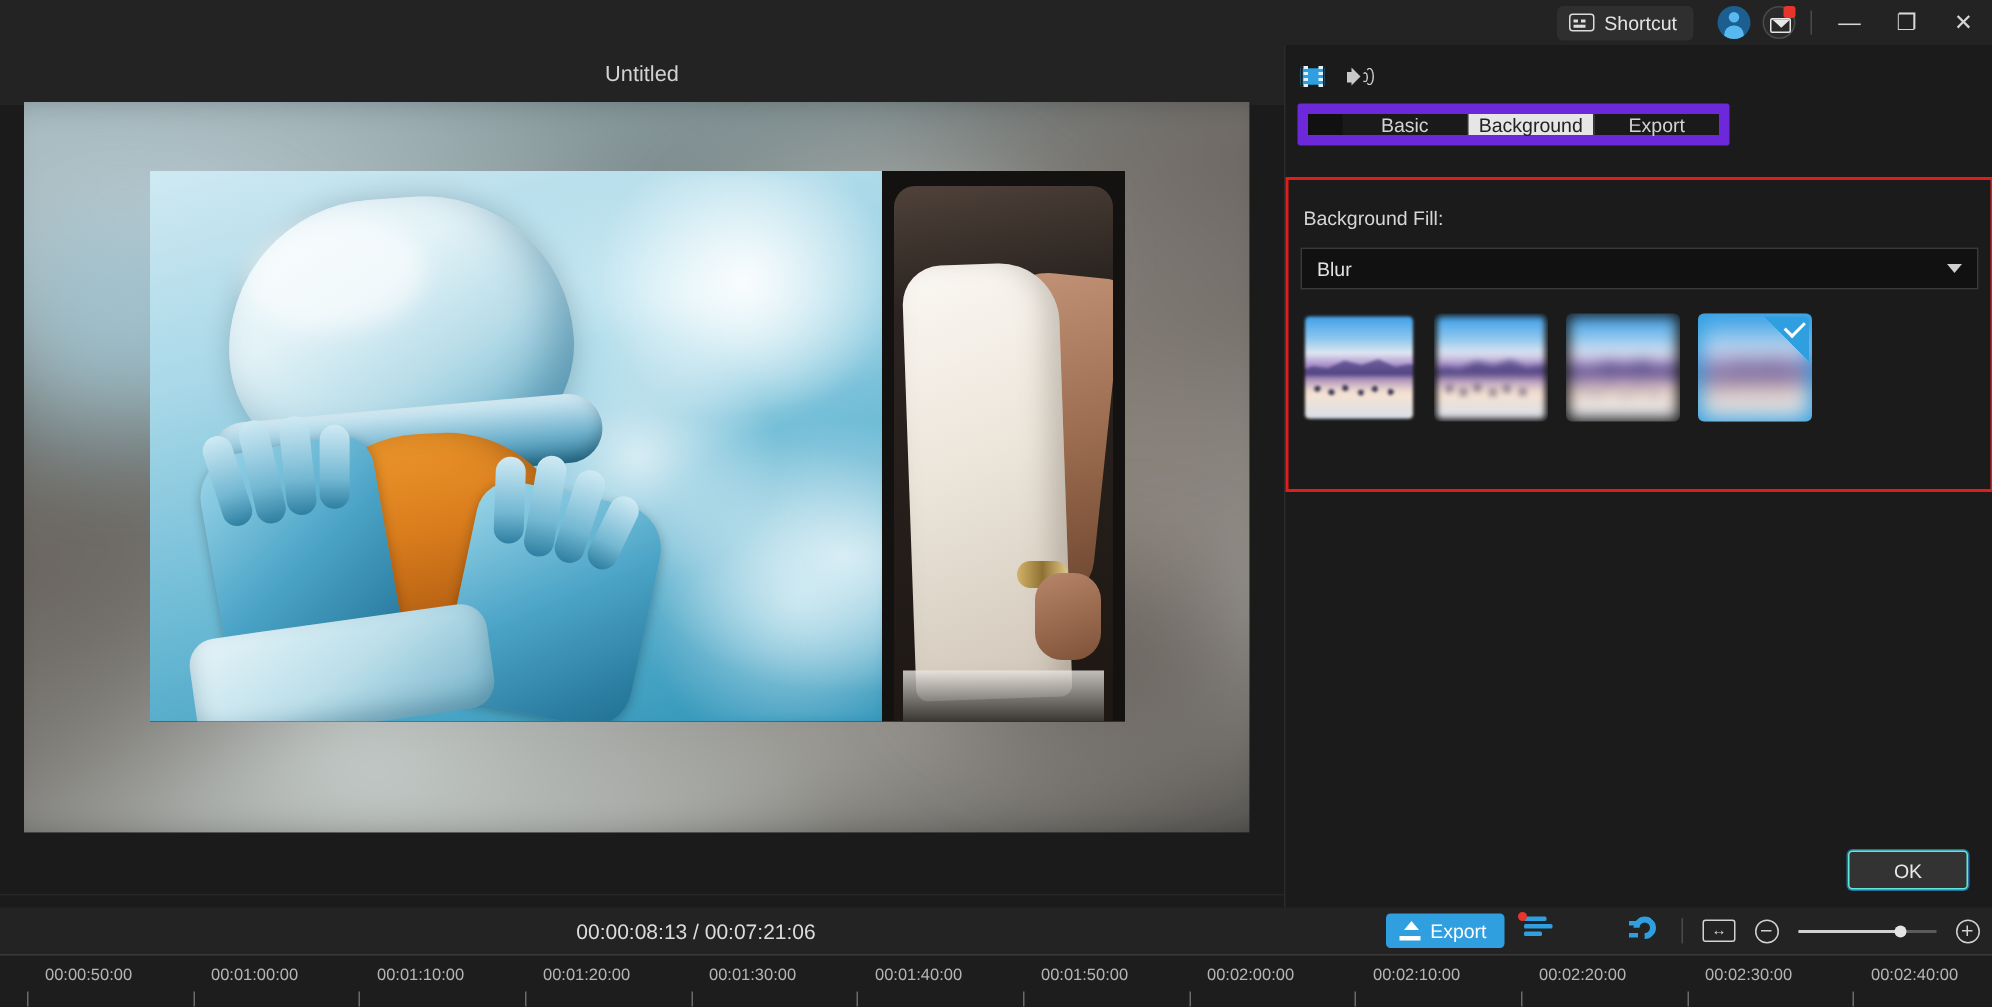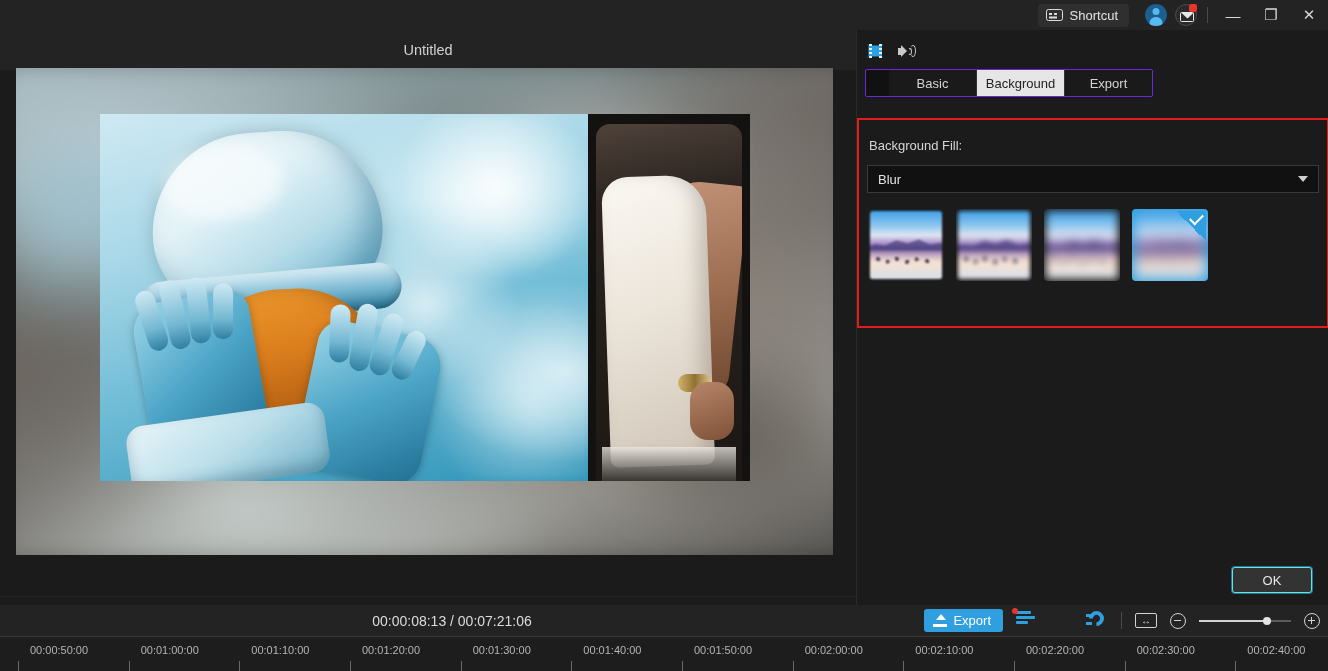--- a/index.html
+++ b/index.html
@@ -271,21 +271,21 @@
   .ic-audio .spk { position:absolute; left:1px; top:4px; width:4px; height:7px; background:#c9c9c9; }
   .ic-audio .cone { position:absolute; left:4px; top:1px;
     border-top:6px solid transparent; border-bottom:6px solid transparent; border-left:6px solid #c9c9c9; }
   .ic-audio .w1 { position:absolute; left:11px; top:4px; width:4px; height:7px;
     border:1.3px solid #c9c9c9; border-left-color:transparent; border-radius:50%; }
   .ic-audio .w2 { position:absolute; left:13px; top:1px; width:6px; height:12px;
     border:1.3px solid #c9c9c9; border-left-color:transparent; border-radius:50%; }
 
   .tabs {
     margin: 7px 0 0 8px; width: 288px; height: 28px;
-    background:#111; border:1px solid #6d28d9; border-radius:2px; display:flex;padding-left:23px;
+    background:#111; border:7px solid #6d28d9; border-radius:2px; display:flex;padding-left:23px;
   }
   .tab {
     flex:1; display:flex; align-items:center; justify-content:center;
     color:#d4d4d4; font-size:13px; cursor:pointer; background:#1a1a1a;
     border-right:1px solid #333;
   }
   .tab:last-child { border-right:none; }
   .tab.active { background:#e6e6e6; color:#222; }
 
   .redbox {
@@ -355,21 +355,21 @@
     display:flex; align-items:center; justify-content:center;
     color:#e8e8e8; font-size:13px; cursor:pointer;
   }
 
   
   .bottom-bar {
     position:absolute; left:0; top:605px; width:1328px; height:31px;
     background:#232323; display:flex; align-items:center;
   }
   .center-tc {
-    position:absolute; left:0; width:856px; text-align:center;
+    position:absolute; left:12px; width:856px; text-align:center;
     color:#dcdcdc; font-size:14px;padding-left:48px;
   }
   .tools { position:absolute; right:8px; display:flex; align-items:center; gap:13px; }
   .export-btn {
     display:flex; align-items:center; gap:6px; background:#2f9fe0;
     border-radius:3px; padding:4px 12px 4px 9px; color:#fff; font-size:13px; cursor:pointer;
   }
   .ic-upload { position:relative; width:14px; height:13px; }
   .ic-upload::before{ content:''; position:absolute; left:4px; top:0; width:0;height:0;
     border-left:5px solid transparent; border-right:5px solid transparent; border-bottom:6px solid #fff;

